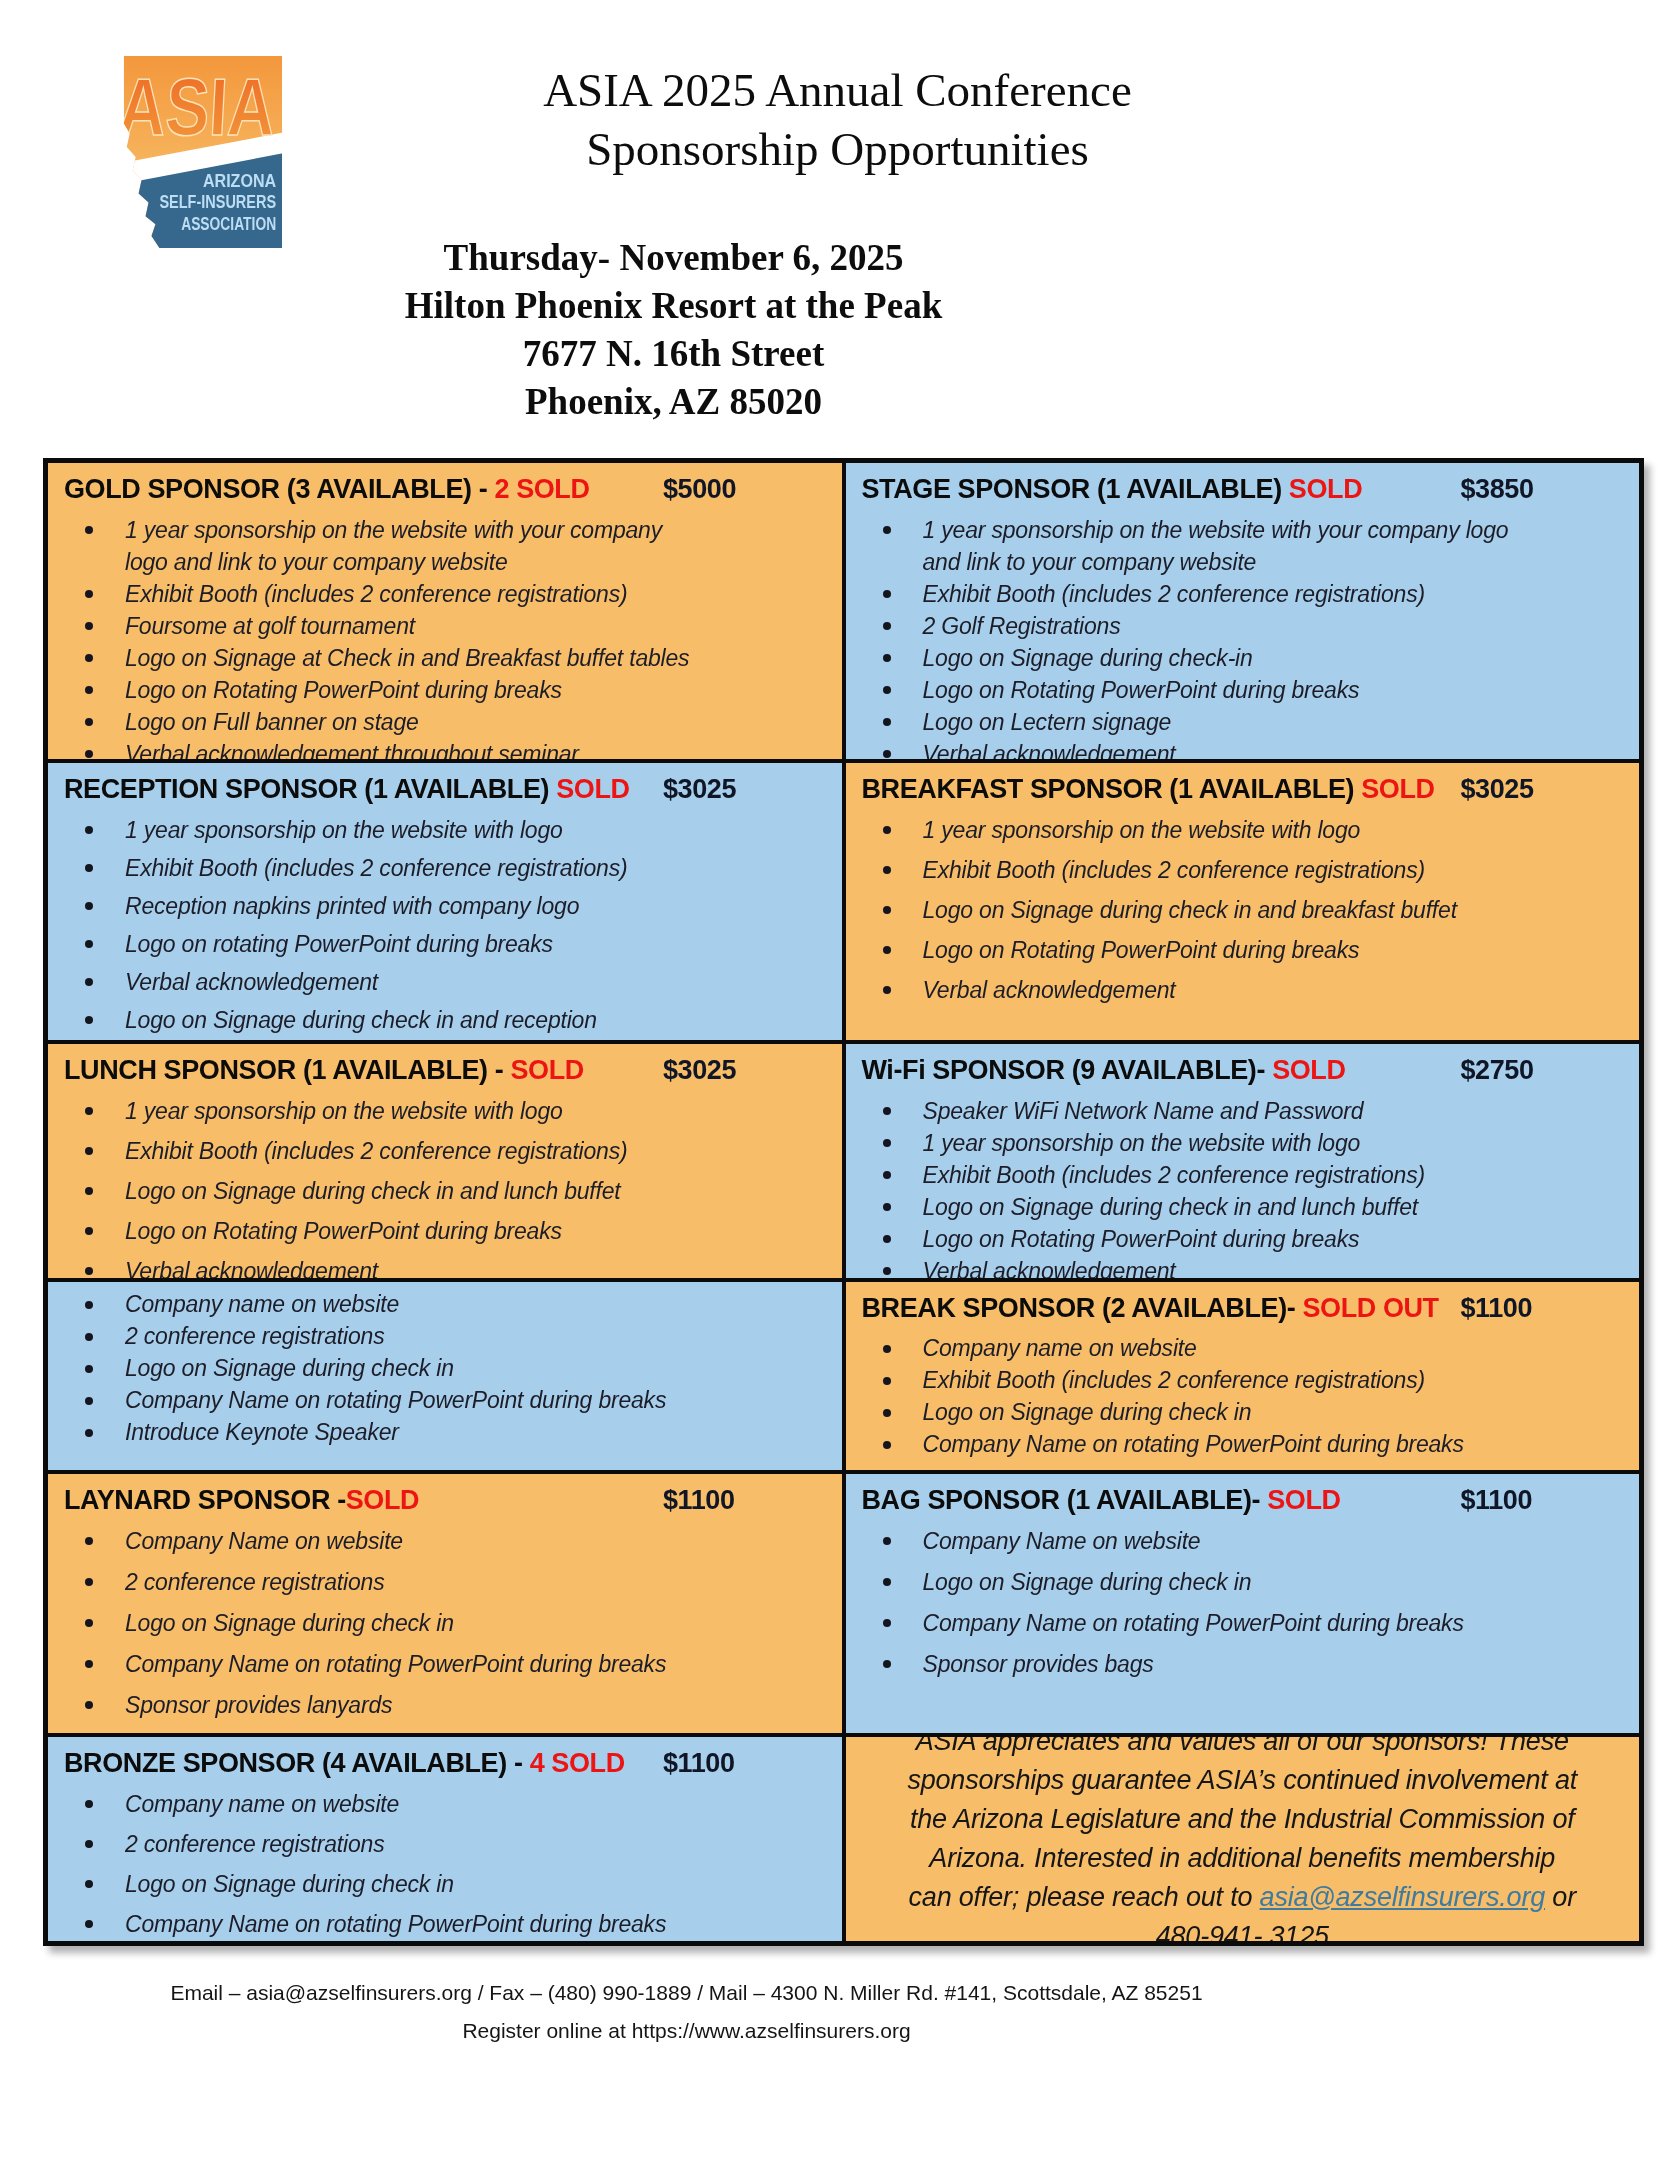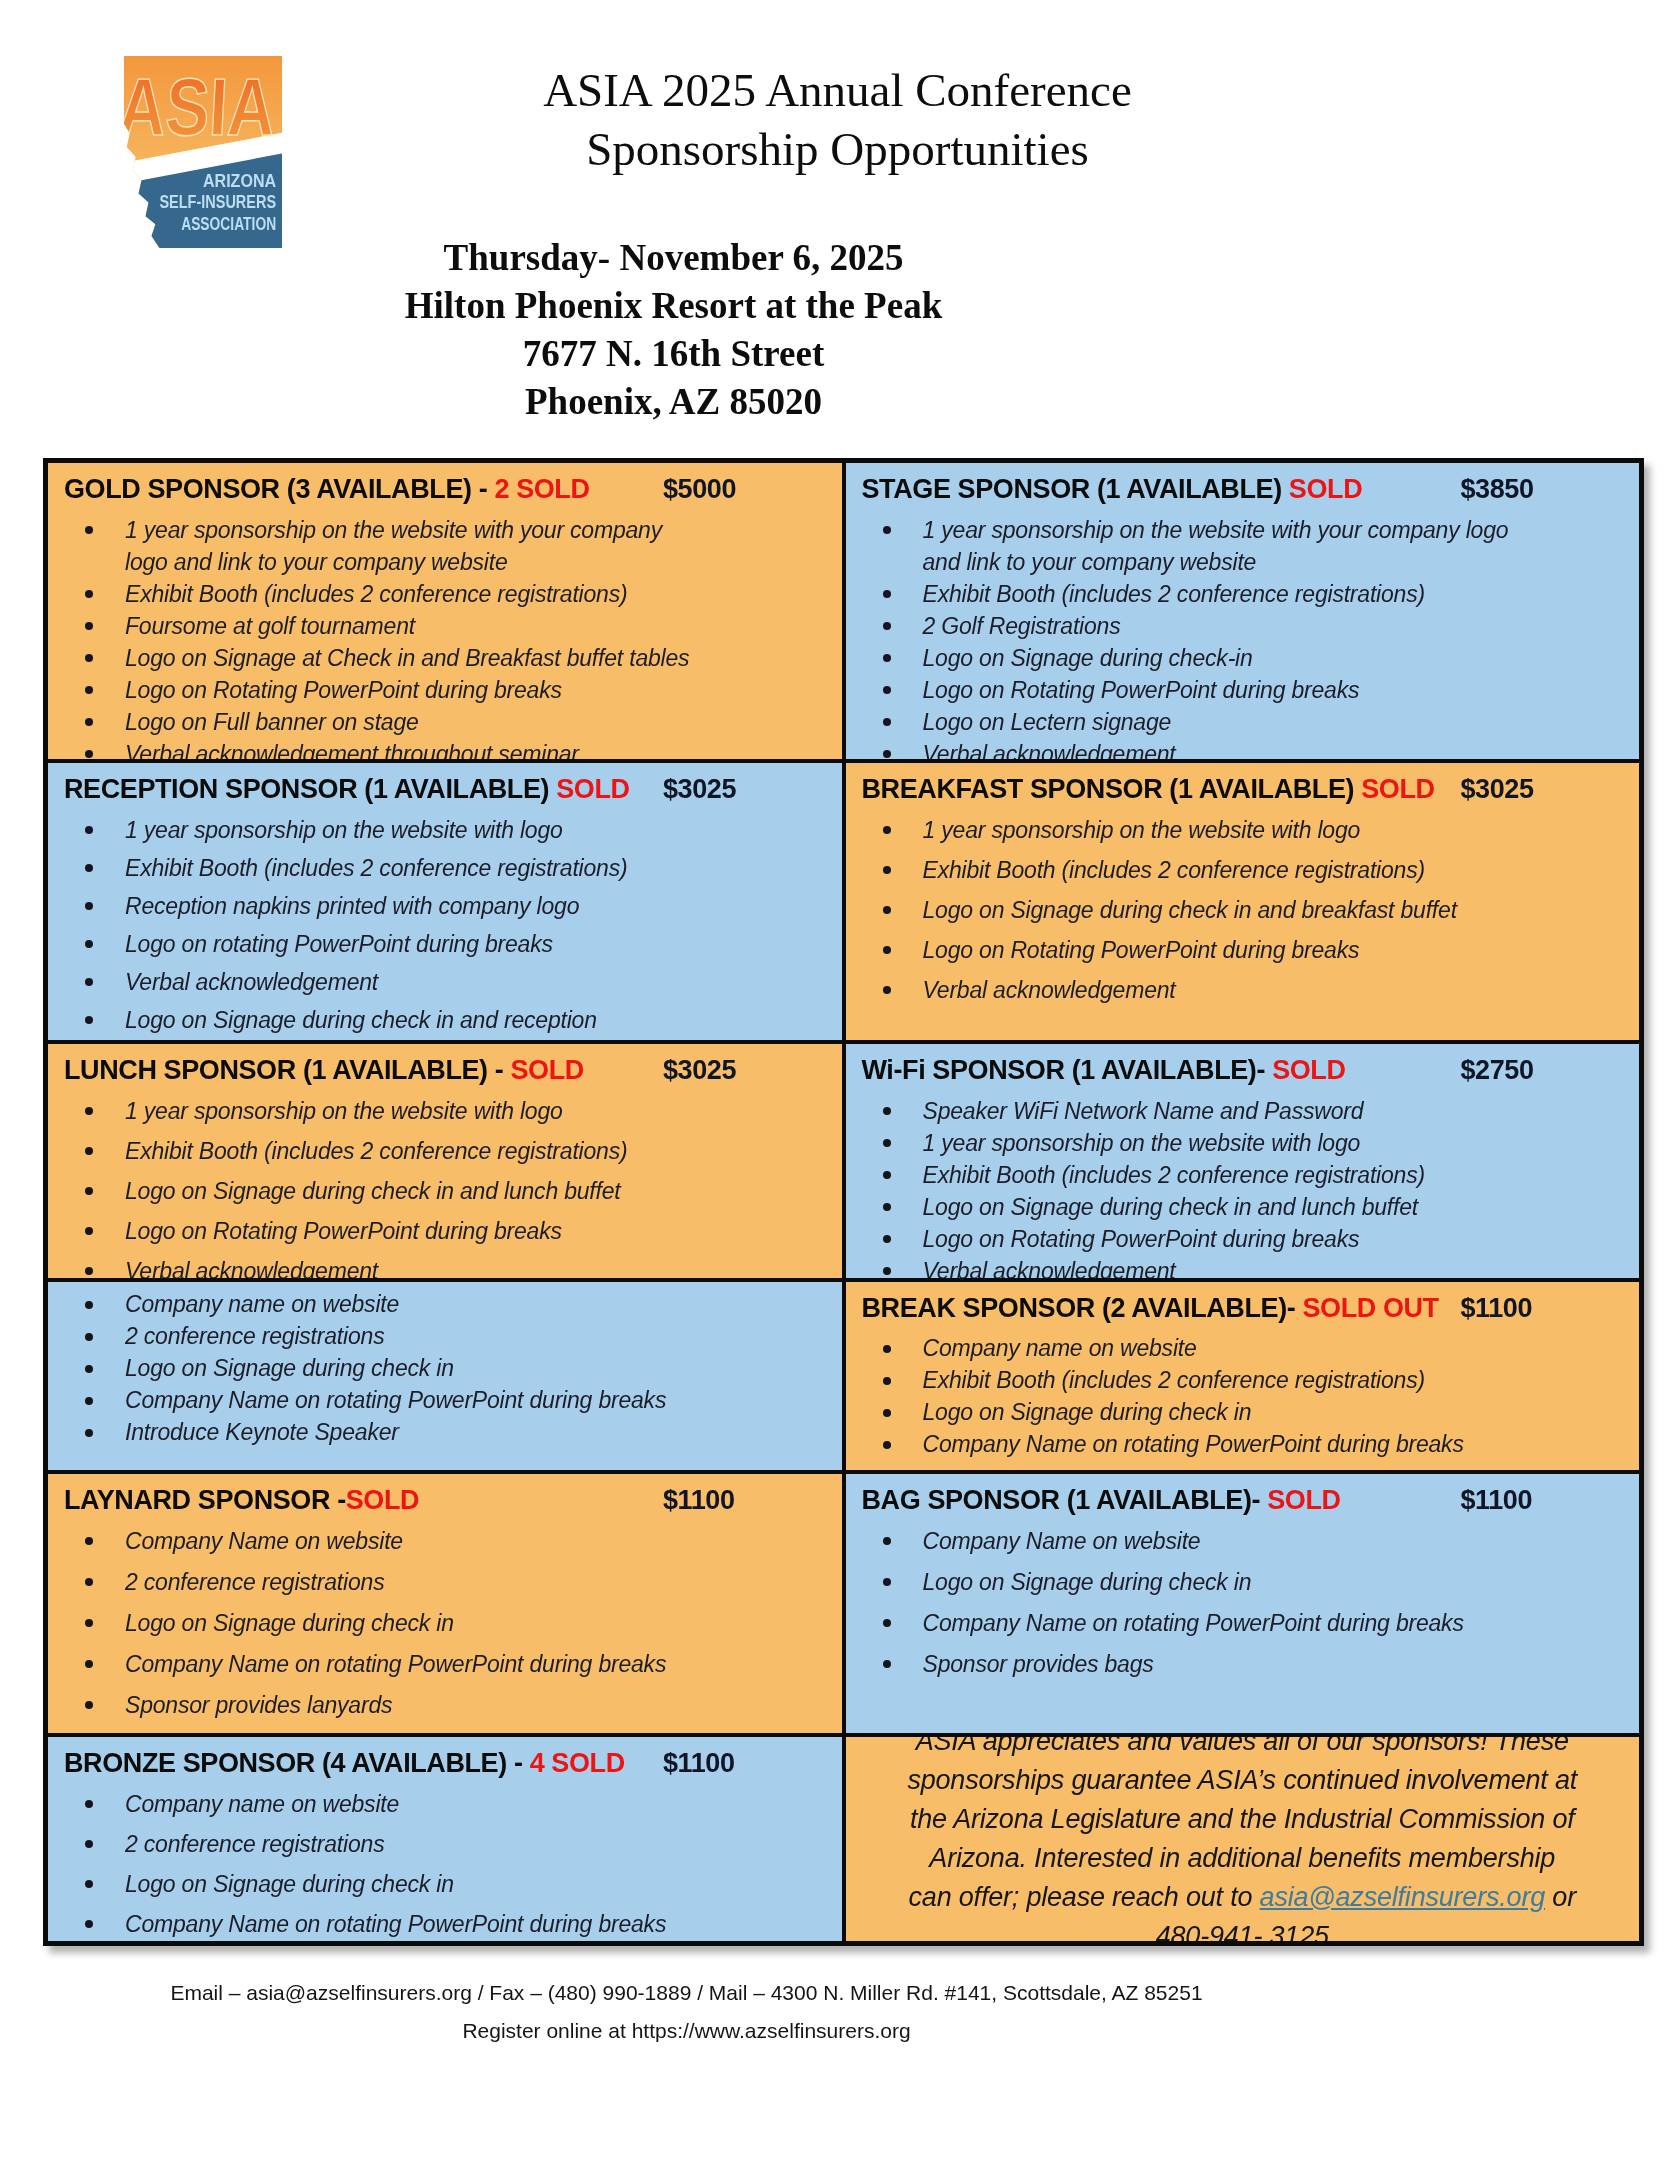--- a/index.html
+++ b/index.html
@@ -146,21 +146,21 @@
       <div class="cell-header"><span>LUNCH SPONSOR (1 AVAILABLE) - </span><span class="sold">SOLD</span><span class="price">$3025</span></div>
       <ul class="bullets">
         <li>1 year sponsorship on the website with logo</li>
         <li>Exhibit Booth (includes 2 conference registrations)</li>
         <li>Logo on Signage during check in and lunch buffet</li>
         <li>Logo on Rotating PowerPoint during breaks</li>
         <li>Verbal acknowledgement</li>
       </ul>
     </div>
     <div class="cell blue">
-      <div class="cell-header"><span>Wi-Fi SPONSOR (1 AVAILABLE)- </span><span class="sold">SOLD</span><span class="price">$2750</span></div>
+      <div class="cell-header"><span>Wi-Fi SPONSOR (9 AVAILABLE)- </span><span class="sold">SOLD</span><span class="price">$2750</span></div>
       <ul class="bullets">
         <li>Speaker WiFi Network Name and Password</li>
         <li>1 year sponsorship on the website with logo</li>
         <li>Exhibit Booth (includes 2 conference registrations)</li>
         <li>Logo on Signage during check in and lunch buffet</li>
         <li>Logo on Rotating PowerPoint during breaks</li>
         <li>Verbal acknowledgement</li>
       </ul>
     </div>
     <div class="cell blue">

